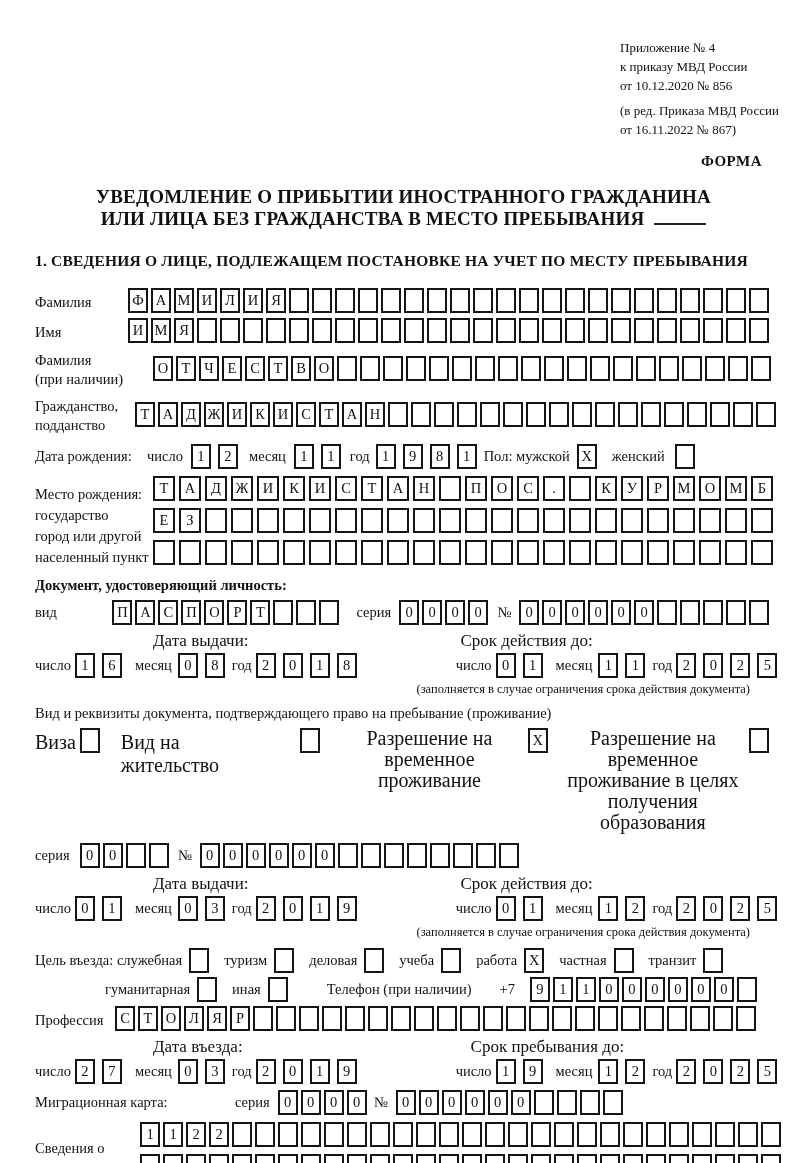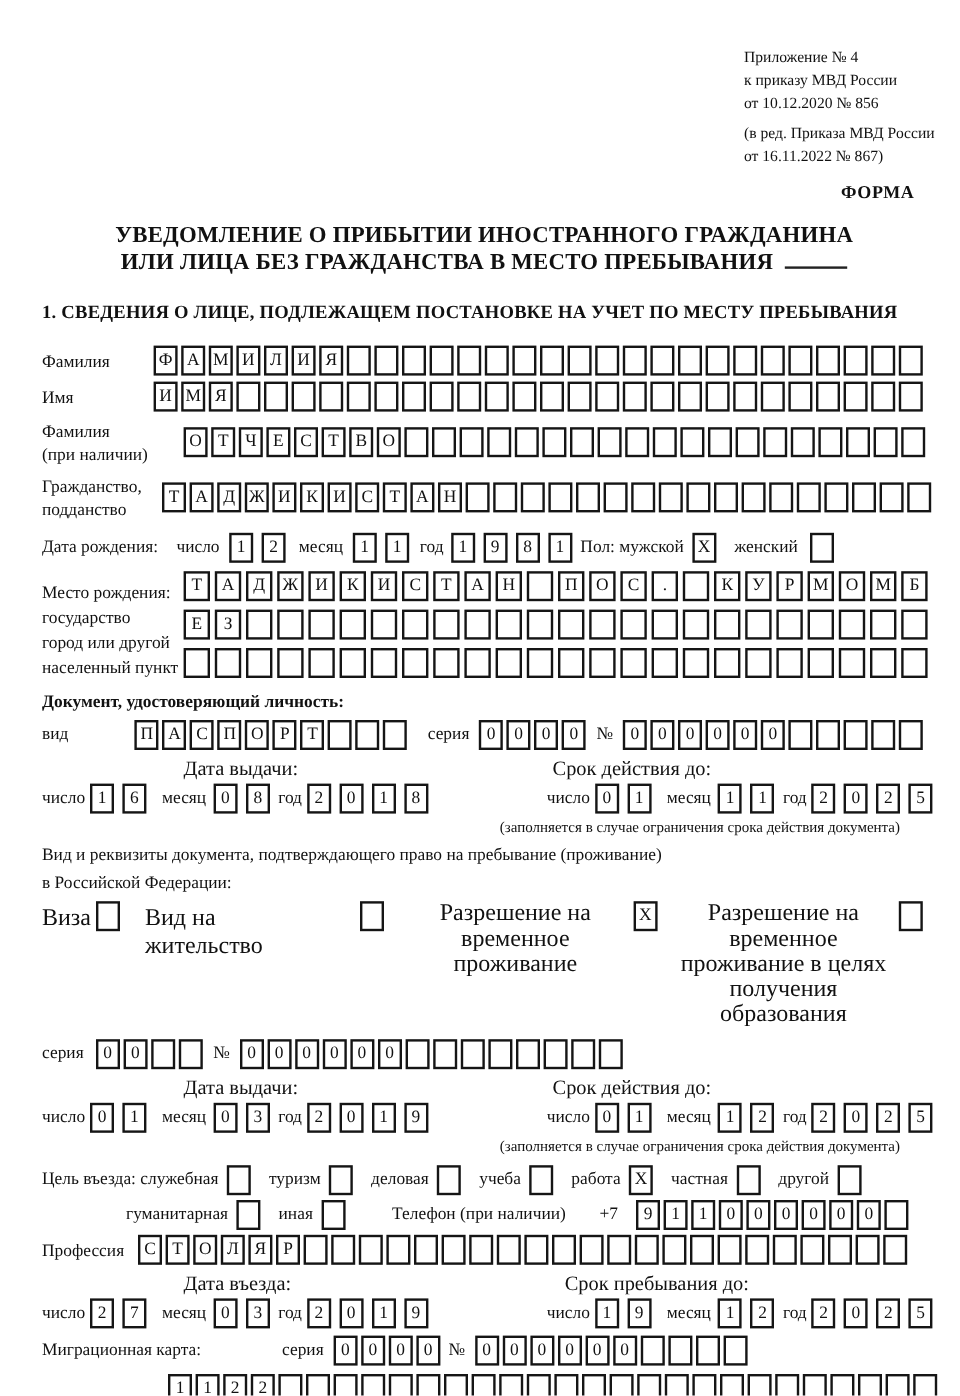--- a/index.html
+++ b/index.html
@@ -411,21 +411,20 @@
           <div class="cell">2</div>
           <div class="cell">0</div>
           <div class="cell">2</div>
           <div class="cell">5</div>
         </div>
     </div>
   </div>
   <div class="note">(заполняется в случае ограничения срока действия документа)</div>
 
   <div class="plain">Вид и реквизиты документа, подтверждающего право на пребывание (проживание)</div>
-  <div class="plain">в Российской Федерации:</div>
 
   <div class="cbrow">
     <span class="txt">Виза</span>
     <div class="cells ml" style="margin-left:4px;">
         <div class="cell"></div>
       </div>
     <span class="txt" style="margin-left:18px;">Вид на жительство</span>
     <div class="cells" style="margin-left:26px;">
         <div class="cell"></div>
       </div>
@@ -531,21 +530,21 @@
         <div class="cell"></div>
       </div>
     <span class="inl">работа</span>
     <div class="cells">
         <div class="cell">X</div>
       </div>
     <span class="inl">частная</span>
     <div class="cells">
         <div class="cell"></div>
       </div>
-    <span class="inl">другой</span>
+    <span class="inl">транзит</span>
     <div class="cells">
         <div class="cell"></div>
       </div>
   </div>
 
   <div class="purposerow" style="margin-left:70px;margin-top:2px;">
     <span class="inl">гуманитарная</span>
     <div class="cells">
         <div class="cell"></div>
       </div>

